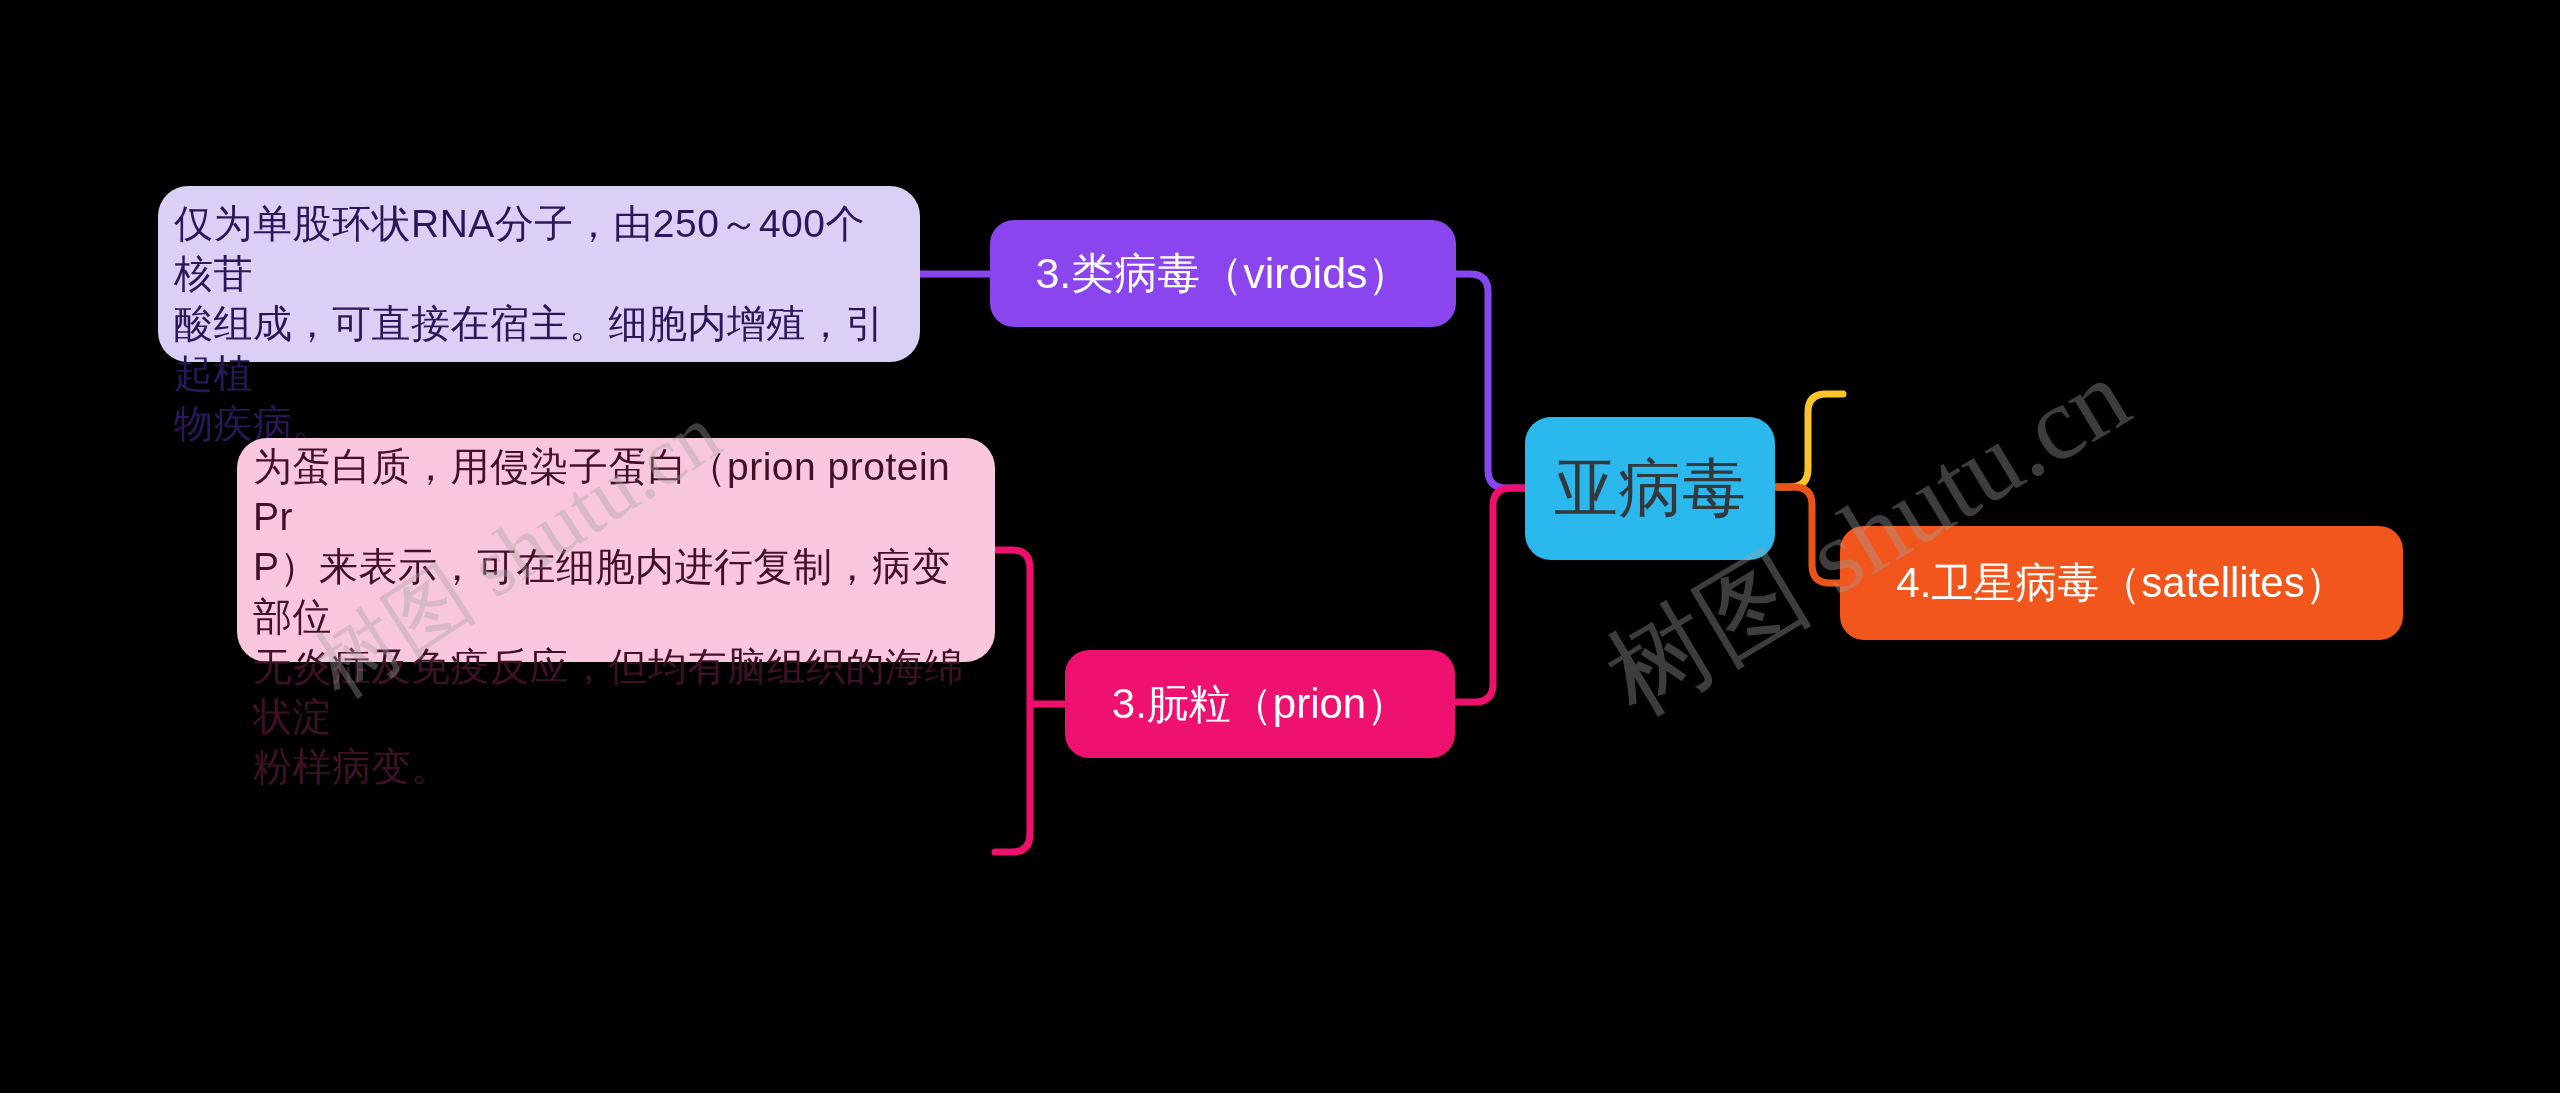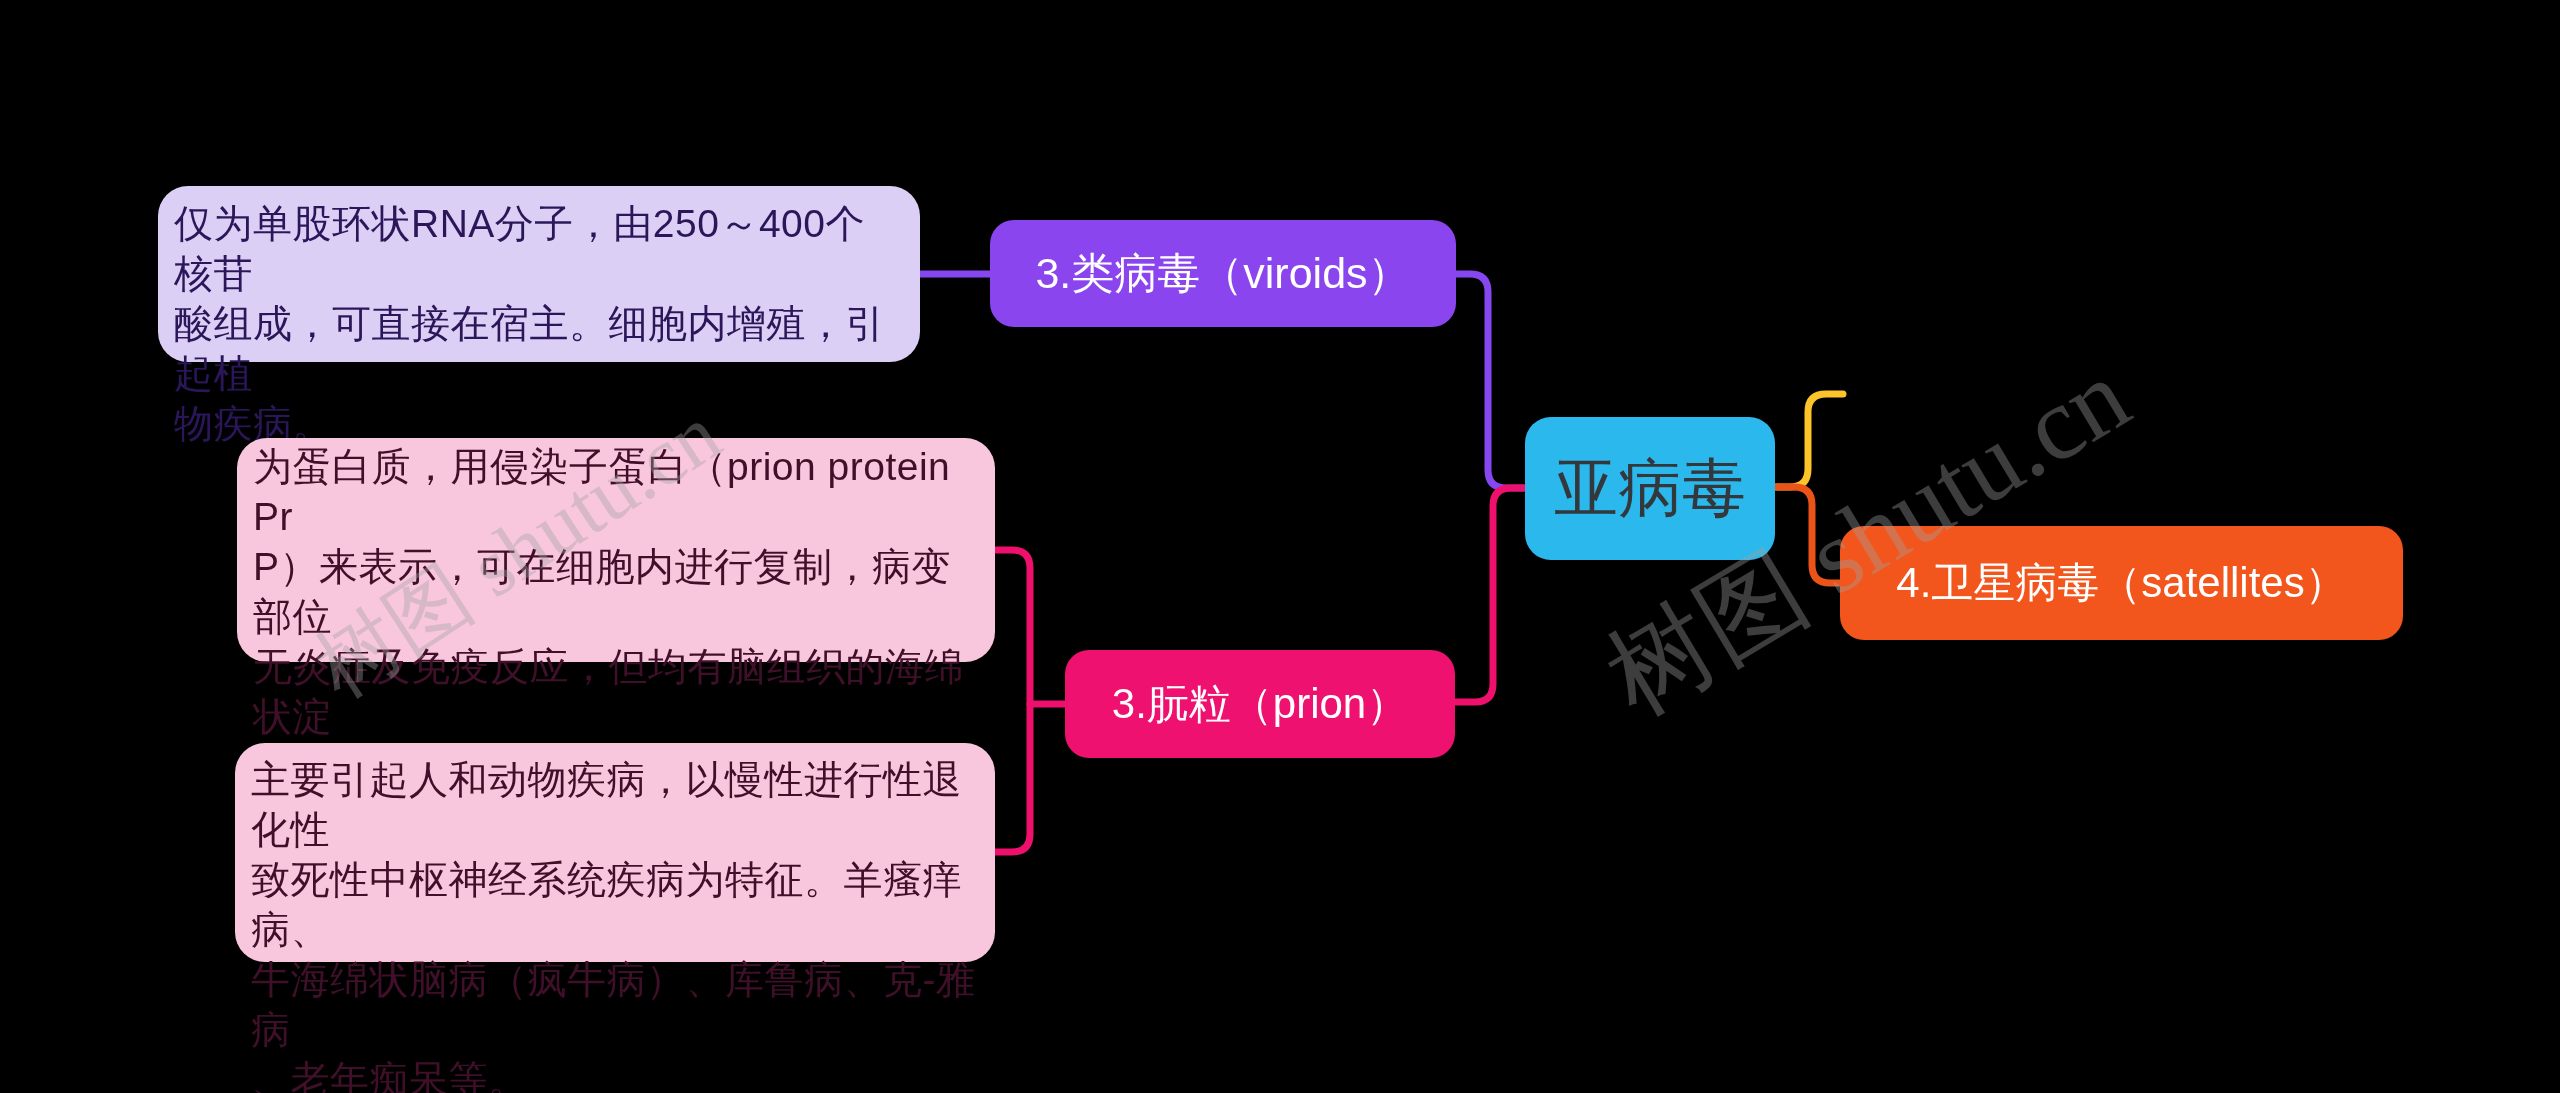--- a/index.html
+++ b/index.html
@@ -116,22 +116,18 @@
 
   <div class="node" id="node-satellite">4.卫星病毒（satellites）</div>
 
   <div class="node" id="node-prion">3.朊粒（prion）</div>
 
   <div class="note" id="note-prion-1">为蛋白质，用侵染子蛋白（prion protein Pr
 P）来表示，可在细胞内进行复制，病变部位
 无炎症及免疫反应，但均有脑组织的海绵状淀
 粉样病变。</div>
 
-  <div class="note" id="note-prion-2">主要引起人和动物疾病，以慢性进行性退化性
-致死性中枢神经系统疾病为特征。羊瘙痒病、
-牛海绵状脑病（疯牛病）、库鲁病、克-雅病
-、老年痴呆等。</div>
 
   <div class="watermark" id="watermark-1">树图 shutu.cn</div>
 
   <div class="watermark" id="watermark-2">树图 shutu.cn</div>
 
 </div>
 
 </body></html>

